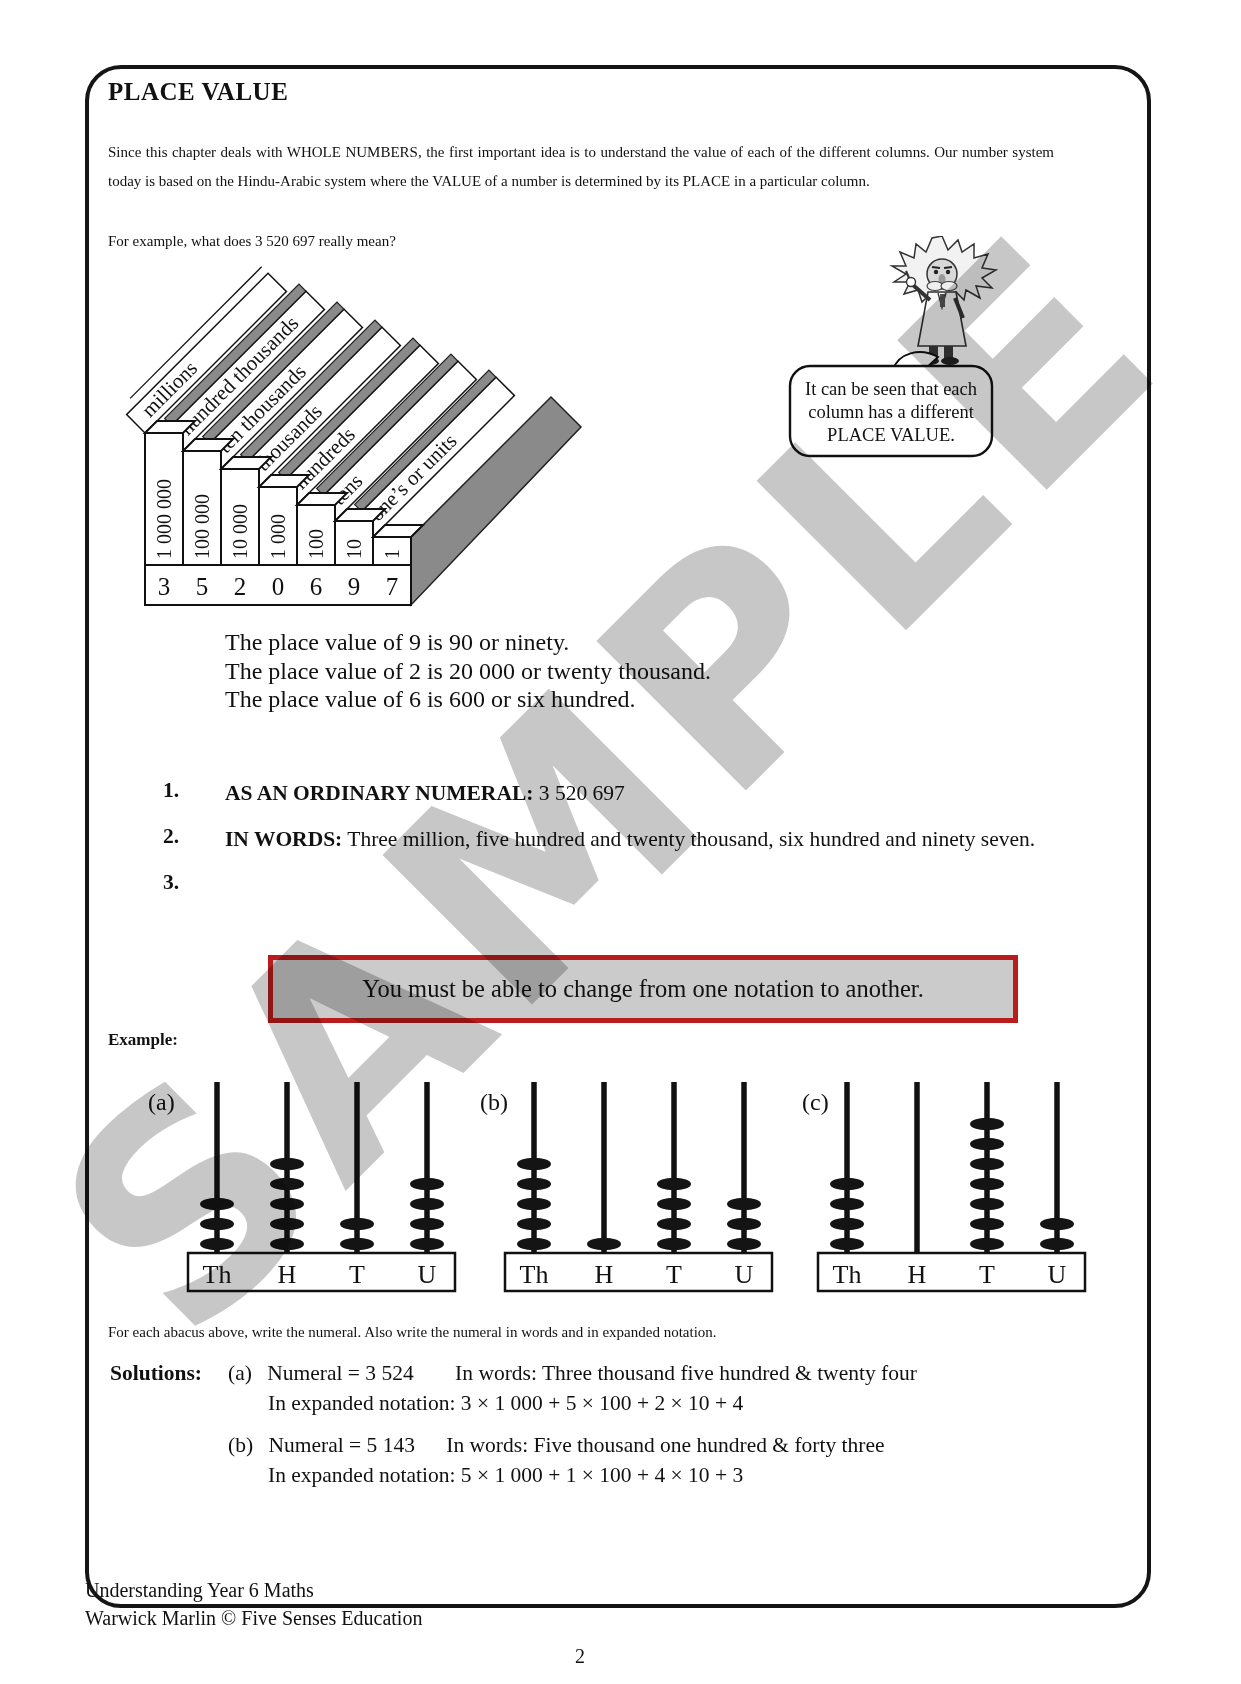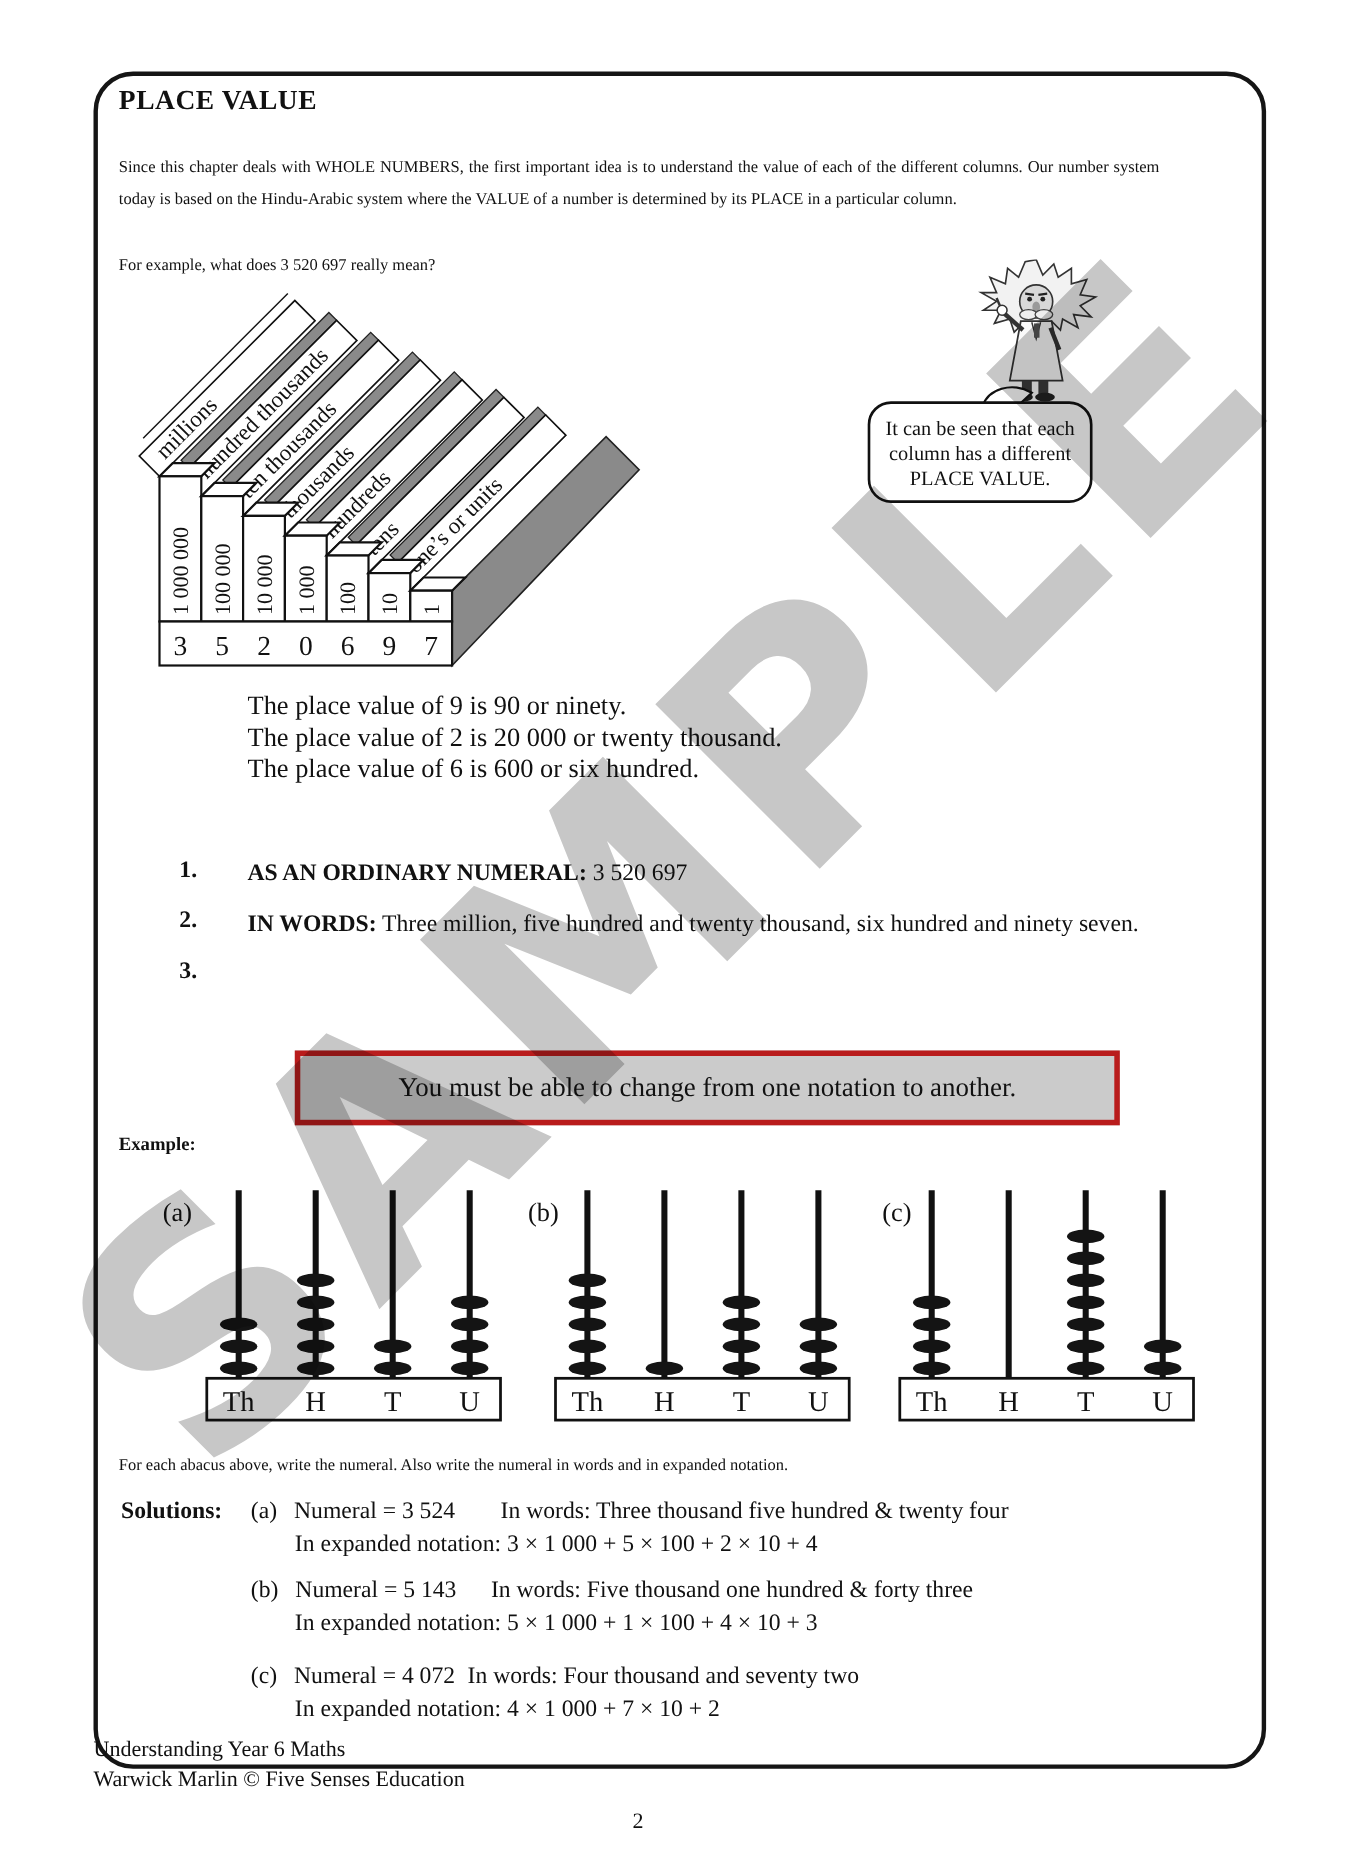--- a/index.html
+++ b/index.html
@@ -289,28 +289,20 @@
 
   <div class="abs sol-line" style="left:228px;top:1430px;width:830px;">
     <div>
       <span>(b)</span>
       <span style="margin-left:10px;">Numeral = 5 143</span>
       <span style="margin-left:26px;">In words: Five thousand one hundred &amp; forty three</span>
     </div>
     <div style="margin-left:40px;">In expanded notation: 5 × 1 000 + 1 × 100 + 4 × 10 + 3</div>
   </div>
 
-  <div class="abs sol-line" style="left:228px;top:1508px;width:830px;">
-    <div>
-      <span>(c)</span>
-      <span style="margin-left:10px;">Numeral = 4 072</span>
-      <span style="margin-left:6px;">In words: Four thousand and seventy two</span>
-    </div>
-    <div style="margin-left:40px;">In expanded notation: 4 × 1 000 + 7 × 10 + 2</div>
-  </div>
 
   <div class="abs footer" style="left:85px;top:1576px;">
     <div>Understanding Year 6 Maths</div>
     <div>Warwick Marlin © Five Senses Education</div>
   </div>
   <div class="abs footer" style="left:545px;top:1642px;width:70px;text-align:center;">2</div>
 
   <div class="abs watermark">SAMPLE</div>
 
 </div>

